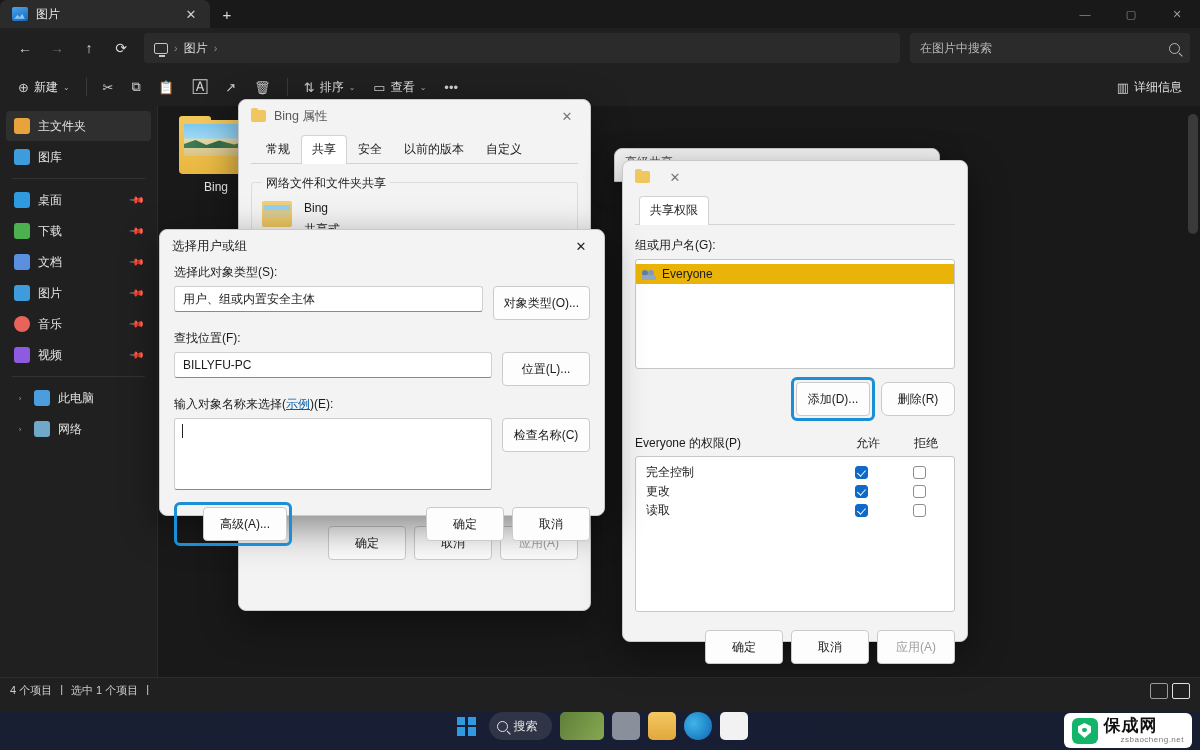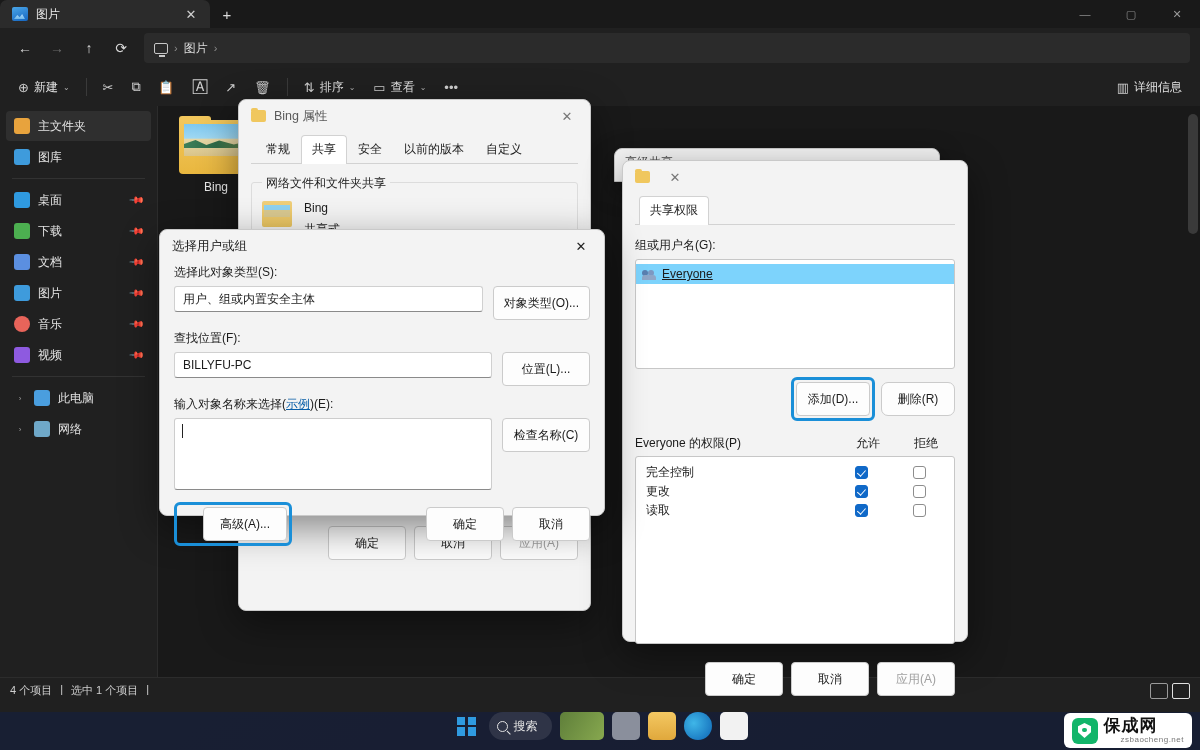--- a/index.html
+++ b/index.html
@@ -208,30 +208,30 @@
     display: flex; align-items: center; justify-content: center;
   }
   .btn.disabled { color: #a0a0a0; }
   .btn-hl-wrap {
     border: 3px solid #1a8fd8; border-radius: 6px; padding: 2px; display: inline-block;
   }
   .listbox {
     background: #fff; border: 1px solid #c7c7c7; border-radius: 3px;
   }
   .list-row { height: 20px; display: flex; align-items: center; gap: 6px; padding: 0 6px; font-size: 12px; }
-  .list-row.sel { background: #7dd3fc; text-decoration: underline; }
+  .list-row.sel { background: #eab308; }
   .people-ico { width: 14px; height: 12px; position: relative; flex: none; }
   .people-ico::before { content:""; position:absolute; left:0; top:2px; width:6px; height:6px; border-radius:50%; background:#5a7fb0; box-shadow: 6px 0 0 #7d98c2; }
   .people-ico::after { content:""; position:absolute; left:0; bottom:0; width:14px; height:5px; border-radius:3px 3px 0 0; background:#8fa6c7; }
 
   
   .perm-head { display:flex; align-items:center; font-size:12px; margin-top: 14px; }
   .perm-head .ph-name { flex:1; }
   .perm-head .ph-col { width: 58px; text-align:center; }
-  .perm-box { margin-top: 4px; background:#fff; border:1px solid #c7c7c7; border-radius:3px; height: 188px; padding: 6px 0; }
+  .perm-box { margin-top: 4px; background:#fff; border:1px solid #c7c7c7; border-radius:3px; height: 156px; padding: 6px 0; }
   .perm-row { display:flex; align-items:center; height: 19px; font-size:12px; padding: 0 6px 0 10px; }
   .perm-row .pr-name { flex:1; }
   .perm-row .pr-col { width: 58px; display:flex; justify-content:center; }
   .cbx { width: 13px; height: 13px; border:1px solid #8d8d8d; border-radius:3px; background:#fff; }
   .cbx.checked { background:#1069c8; border-color:#1069c8; position:relative; }
   .cbx.checked::after {
     content:""; position:absolute; left:3.5px; top:1px; width:3.5px; height:7px;
     border: solid #fff; border-width: 0 1.8px 1.8px 0; transform: rotate(42deg);
   }
 
@@ -314,20 +314,24 @@
     <div class="navrow">
       <div class="navbtn">←</div>
       <div class="navbtn dim">→</div>
       <div class="navbtn">↑</div>
       <div class="navbtn">⟳</div>
       <div class="addressbar">
         <span class="monitor-ico"></span>
         <span class="crumb-sep">›</span>
         <span>图片</span>
         <span class="crumb-sep">›</span>
+      </div>
+      <div class="searchbox">
+        <span>在图片中搜索</span>
+        <span class="mag"></span>
       </div>
     </div>
 
     <div class="toolbar">
       <div class="tbtn">
         <span class="glyph">⊕</span>
         <span>新建</span>
         <span class="chev">⌄</span>
       </div>
       <div class="tsep"></div>

